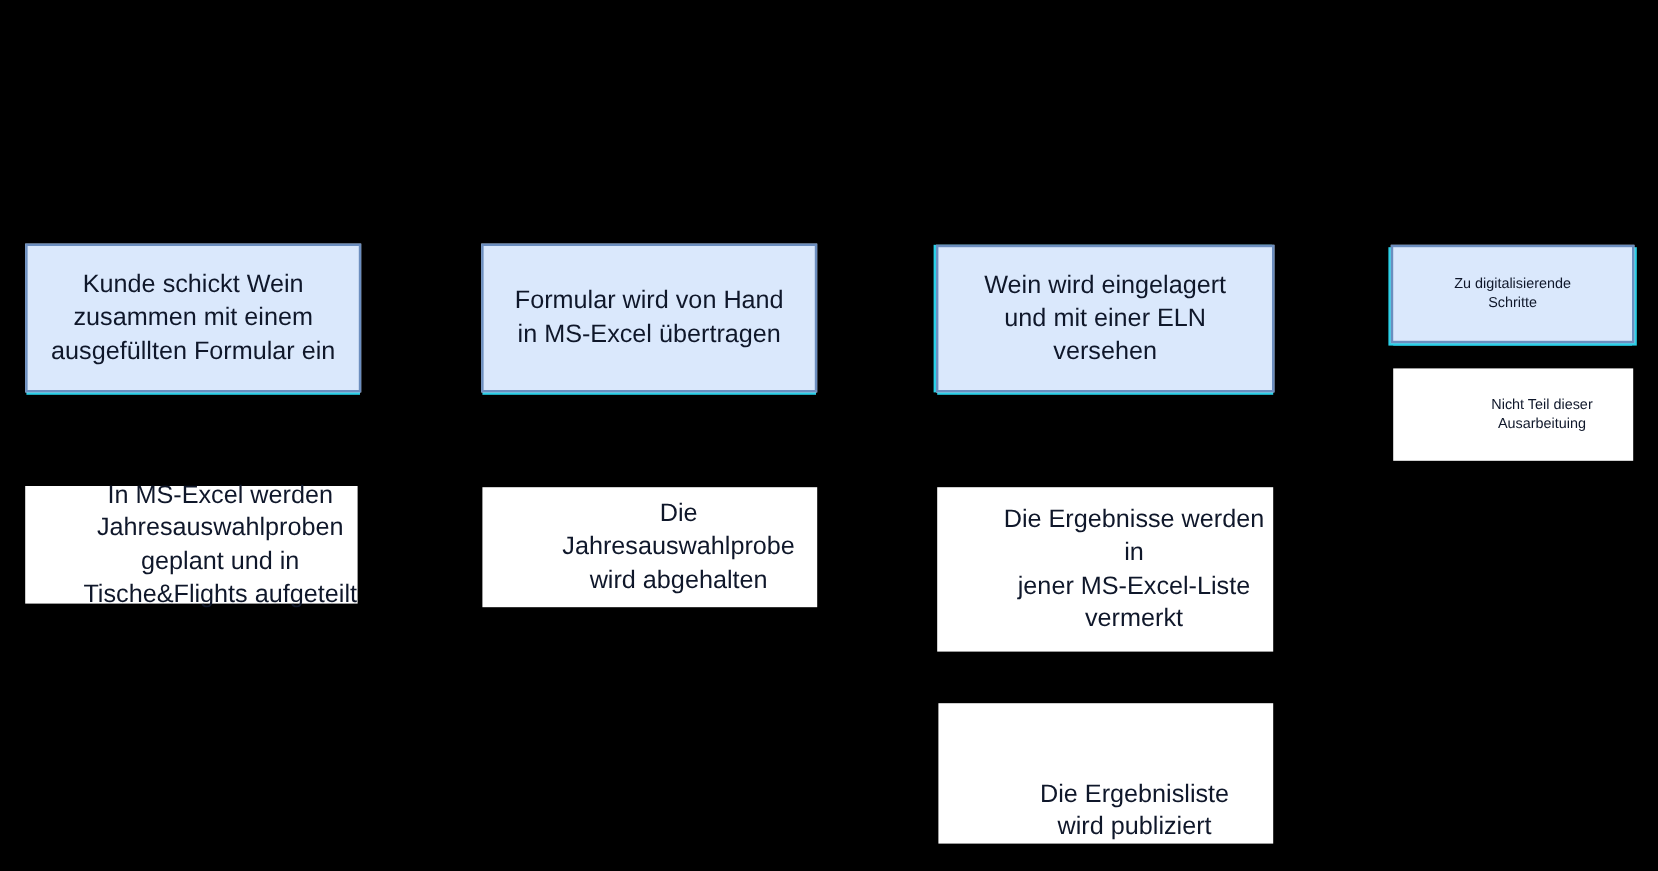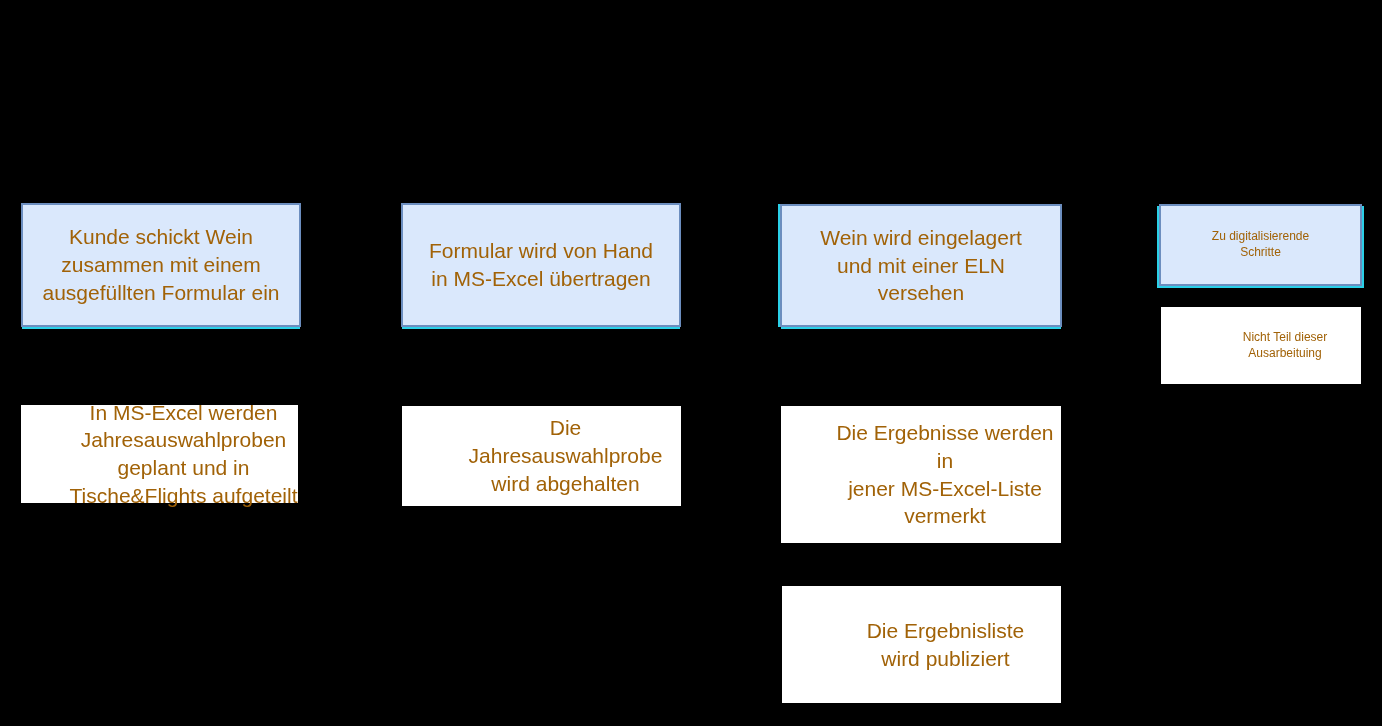--- a/index.html
+++ b/index.html
@@ -49,29 +49,29 @@
   .legend-text { font-size: 12px; }
 
   
   #box-customer { left: 21px;   top: 203px; width: 280px; height: 124px; }
   #box-transfer { left: 401px;  top: 203px; width: 280px; height: 124px; }
   #box-storage  { left: 780px;  top: 204px; width: 282px; height: 123px; }
 
   #box-planning { left: 21px;   top: 405px; width: 277px; height: 98px; }
   #box-tasting  { left: 402px;  top: 406px; width: 279px; height: 100px; }
   #box-results  { left: 781px;  top: 406px; width: 280px; height: 137px; }
-  #box-publish  { left: 782px;  top: 586px; width: 279px; height: 117px; }
+  #box-publish  { left: 782px;  top: 586px; width: 279px; height: 117px; align-items: flex-end; }
 
   #legend-digitize { left: 1159px; top: 204px; width: 203px; height: 82px; }
   #legend-notpart  { left: 1161px; top: 307px; width: 200px; height: 77px; }
 </style>
 </head>
 <body>
 
-<div id="canvas" style="--bg: #000000; --box-fill-blue: #dae8fc; --box-border-blue: #6c8ebf; --box-fill-white: #ffffff; --selection-cyan: #2bd0e8; color: #a16207;">
+<div id="canvas" style="--bg: #000000; --box-fill-blue: #dae8fc; --box-border-blue: #6c8ebf; --box-fill-white: #ffffff; --selection-cyan: #2bd0e8; color: #0f172a;">
 
   <div id="box-customer" class="node blue main-text cyan-b">
     <span class="node-text">Kunde schickt Wein
 zusammen mit einem
 ausgefüllten Formular ein</span>
   </div>
 
   <div id="box-transfer" class="node blue main-text cyan-b">
     <span class="node-text">Formular wird von Hand
 in MS-Excel übertragen</span>

